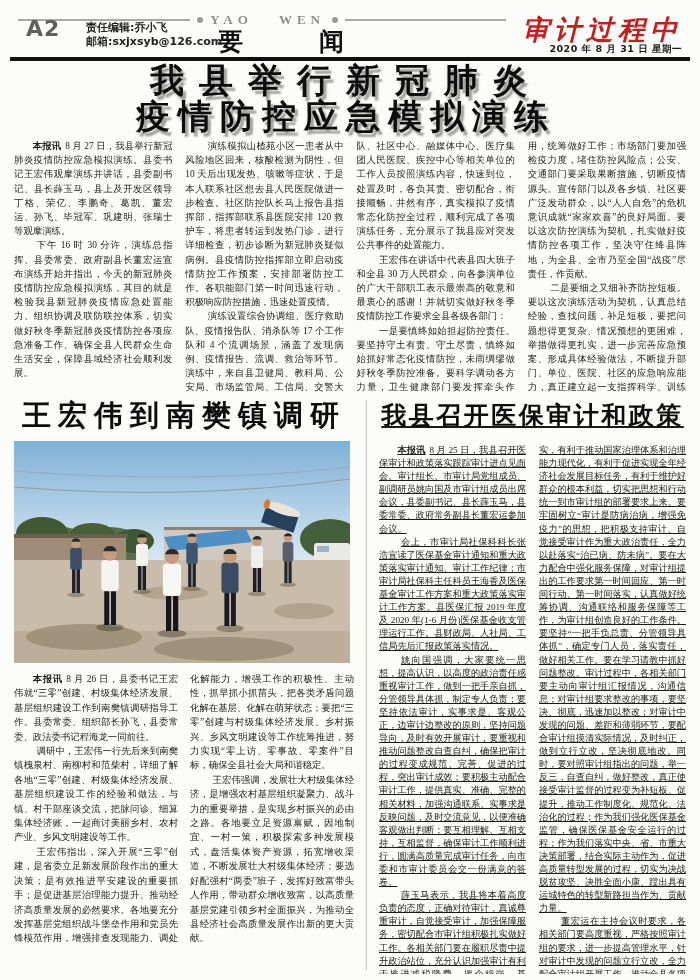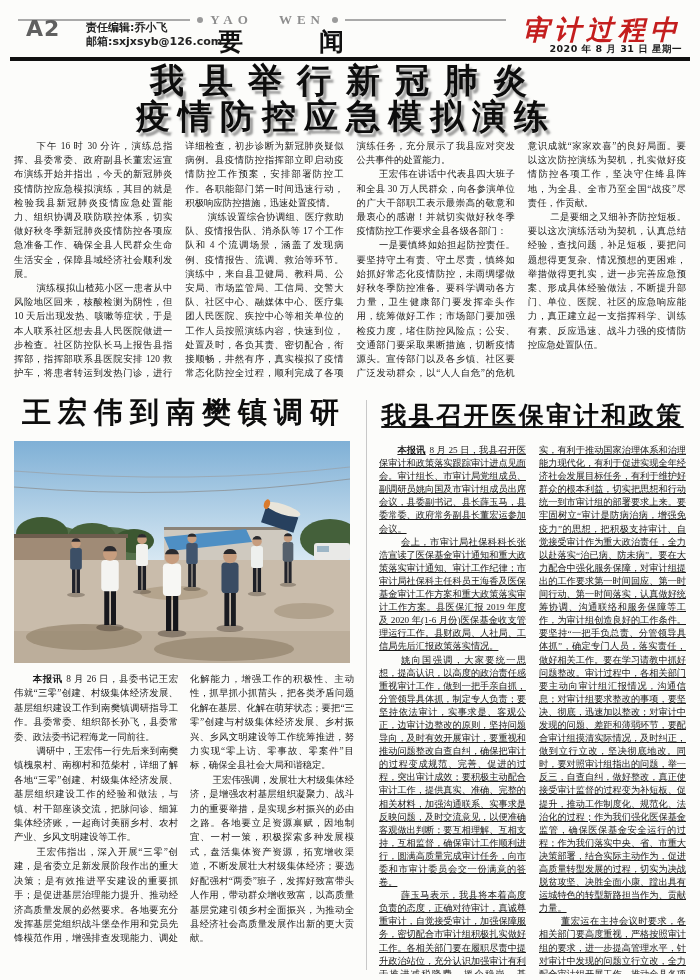--- a/index.html
+++ b/index.html
@@ -40,21 +40,21 @@
              text-align:justify;overflow:hidden;}
   .lead-body p,.col-body p{margin:0;text-indent:2em;}
   .lede{font-weight:bold;margin-right:.4em;}
 
   
   .bottom{position:absolute;top:398px;left:14px;right:14px;bottom:6px;display:flex;}
   .bl{width:340px;flex:0 0 340px;display:flex;flex-direction:column;}
   .v-divider{width:1px;background:#c8c8c8;margin:2px 12px 4px 12px;flex:0 0 1px;}
   .br{flex:1;display:flex;flex-direction:column;text-decoration:underline;}
 
-  .left-title{text-align:center;font-family:Liberation Mono, monospace;font-weight:900;
+  .left-title{text-align:center;font-family:Liberation Sans, sans-serif;font-weight:900;
               font-size:29px;letter-spacing:7px;line-height:34px;color:#0d0d0d;}
   .photo-frame{margin-top:9px;width:336px;height:222px;background:#ddd;overflow:hidden;}
   .photo-frame svg{display:block;}
   .left-body{margin-top:9px;flex:1;column-count:2;column-gap:12px;font-size:9.4px;
              line-height:14.4px;text-align:justify;overflow:hidden;}
 
   .right-title{text-align:center;font-family:"DejaVu Sans",sans-serif;font-weight:900;
                font-size:25px;letter-spacing:2.5px;line-height:35px;color:#0d0d0d;}
   .right-body{margin-top:11px;flex:1;column-count:2;column-gap:13px;font-size:9.2px;
               line-height:13.1px;text-align:justify;overflow:hidden;}
@@ -87,20 +87,21 @@
     <div class="date-line">2020 年 8 月 31 日  星期一</div>
     <div class="black-bar"></div>
   </div>
 
   <div class="lead-title">
     <span class="l1">我县举行新冠肺炎</span>
     <span class="l2">疫情防控应急模拟演练</span>
   </div>
 
   <div class="lead-body">
+    <p><span class="lede">本报讯</span><span>8 月 27 日，我县举行新冠肺炎疫情防控应急模拟演练。县委书记王宏伟观摩演练并讲话，县委副书记、县长薛玉马，县上及开发区领导丁格、荣亿、李鹏奇、葛凯、董宏运、孙飞、毕冠军、巩建明、张瑞士等观摩演练。</span></p>
     <p><span class="lede"></span><span>下午 16 时 30 分许，演练总指挥、县委常委、政府副县长董宏运宣布演练开始并指出，今天的新冠肺炎疫情防控应急模拟演练，其目的就是检验我县新冠肺炎疫情应急处置能力、组织协调及联防联控体系，切实做好秋冬季新冠肺炎疫情防控各项应急准备工作、确保全县人民群众生命生活安全，保障县域经济社会顺利发展。</span></p>
     <p><span class="lede"></span><span>演练模拟山楂苑小区一患者从中风险地区回来，核酸检测为阴性，但 10 天后出现发热、咳嗽等症状，于是本人联系社区想去县人民医院做进一步检查。社区防控队长马上报告县指挥部，指挥部联系县医院安排 120 救护车，将患者转运到发热门诊，进行详细检查，初步诊断为新冠肺炎疑似病例。县疫情防控指挥部立即启动疫情防控工作预案，安排部署防控工作。各职能部门第一时间迅速行动，积极响应防控措施，迅速处置疫情。</span></p>
     <p><span class="lede"></span><span>演练设置综合协调组、医疗救助队、疫情报告队、消杀队等 17 个工作队和 4 个流调场景，涵盖了发现病例、疫情报告、流调、救治等环节。演练中，来自县卫健局、教科局、公安局、市场监管局、工信局、交警大队、社区中心、融媒体中心、医疗集团人民医院、疾控中心等相关单位的工作人员按照演练内容，快速到位，处置及时，各负其责、密切配合，衔接顺畅，井然有序，真实模拟了疫情常态化防控全过程，顺利完成了各项演练任务，充分展示了我县应对突发公共事件的处置能力。</span></p>
     <p><span class="lede"></span><span>王宏伟在讲话中代表县四大班子和全县 30 万人民群众，向各参演单位的广大干部职工表示最崇高的敬意和最衷心的感谢！并就切实做好秋冬季疫情防控工作要求全县各级各部门：</span></p>
     <p><span class="lede"></span><span>一是要慎终如始担起防控责任。要坚持守土有责、守土尽责，慎终如始抓好常态化疫情防控，未雨绸缪做好秋冬季防控准备。要科学调动各方力量，卫生健康部门要发挥牵头作用，统筹做好工作；市场部门要加强检疫力度，堵住防控风险点；公安、交通部门要采取果断措施，切断疫情源头。宣传部门以及各乡镇、社区要广泛发动群众，以“人人自危”的危机意识成就“家家欢喜”的良好局面。要以这次防控演练为契机，扎实做好疫情防控各项工作，坚决守住绛县阵地，为全县、全市乃至全国“战疫”尽责任，作贡献。</span></p>
     <p><span class="lede"></span><span>二是要细之又细补齐防控短板。要以这次演练活动为契机，认真总结经验，查找问题，补足短板，要把问题想得更复杂、情况预想的更困难，举措做得更扎实，进一步完善应急预案、形成具体经验做法，不断提升部门、单位、医院、社区的应急响应能力，真正建立起一支指挥科学、训练有素、反应迅速、战斗力强的疫情防控应急处置队伍。</span></p>
 
   </div>
 
   <div class="bottom">

